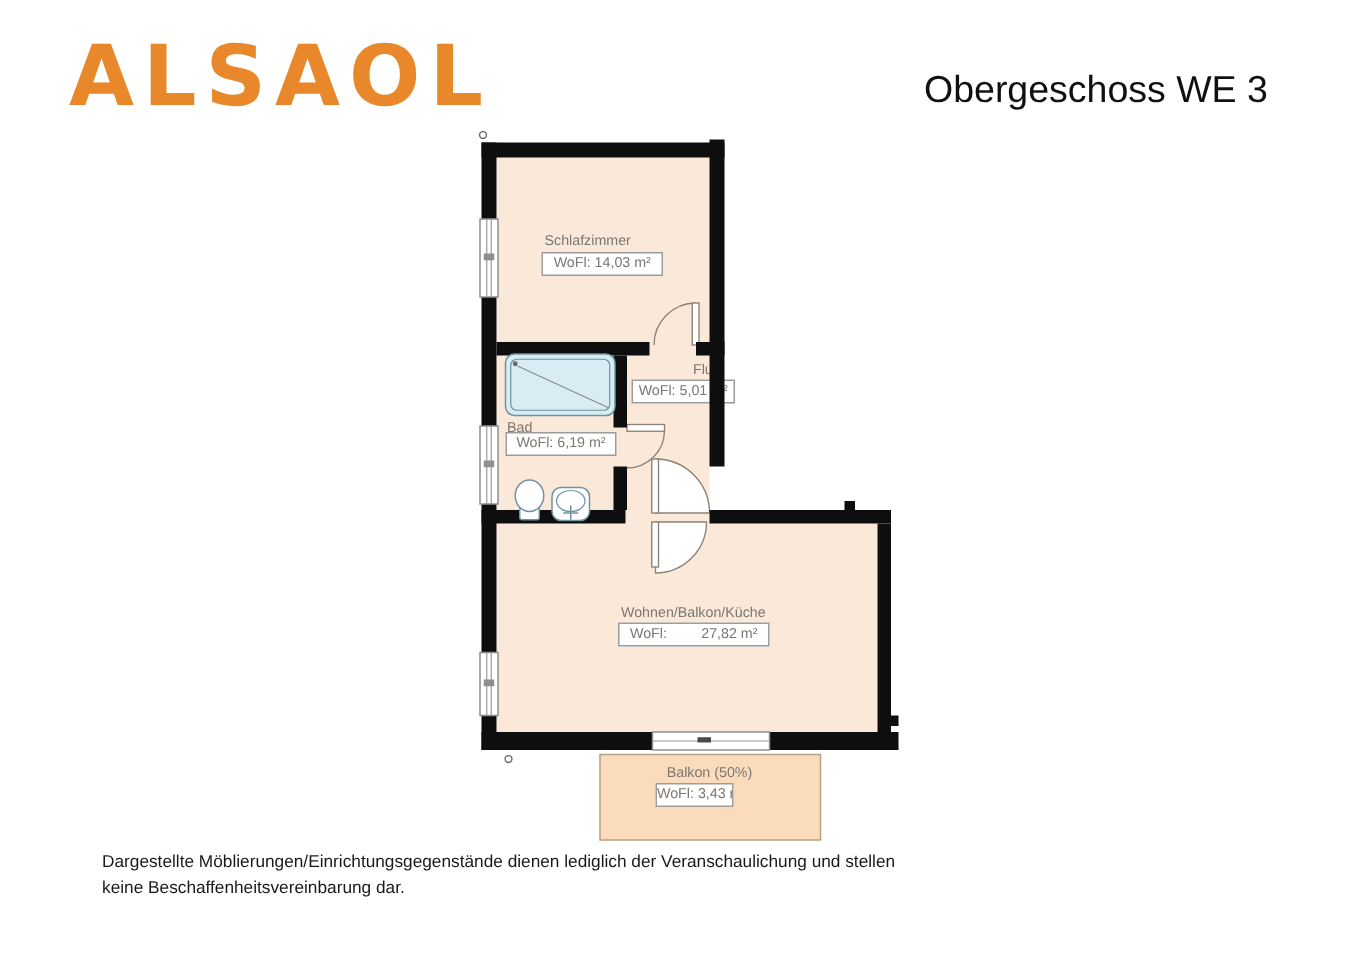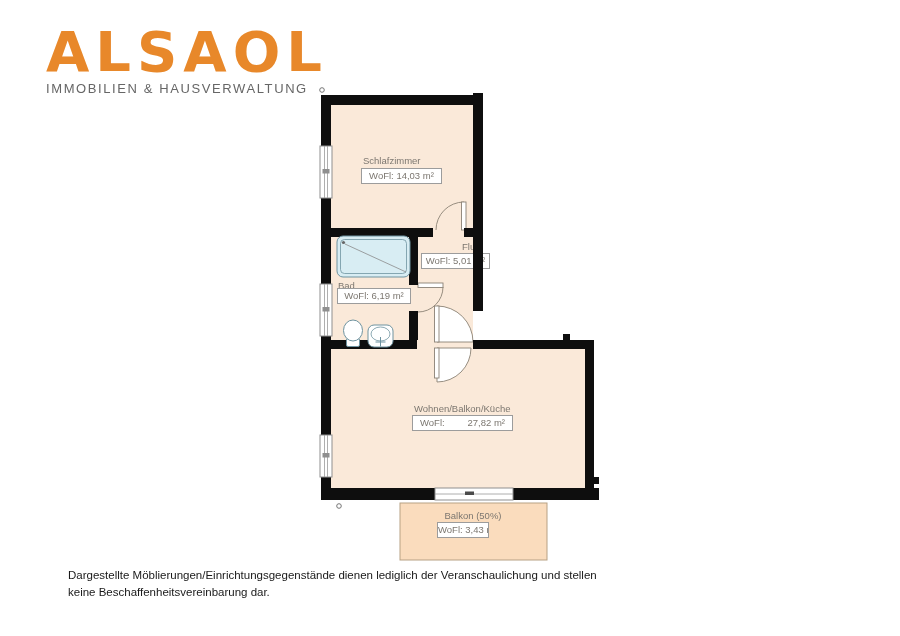--- a/index.html
+++ b/index.html
@@ -28,22 +28,22 @@
   #disclaimer{position:absolute;left:68px;top:567px;width:822px;z-index:5;
               font-size:11.5px;line-height:16.5px;color:#191919;}
 </style>
 </head>
 <body>
 
 <div id="page">
 
   <div id="logo">
     <div id="brand">ALSAOL</div>
-    <div id="brand-sub">IMMOBILIEN &amp; HAUSVERWALTUNG</div>
   </div>
+  <div id="plan-title">Obergeschoss WE 3</div>
 
   <svg class="layer" id="plan-base" width="900" height="636" viewBox="0 0 900 636">
 
     <rect x="331" y="104" width="142" height="236" style="fill:var(--room-fill,#FAE9D9)"></rect>
     <rect x="331" y="349" width="254" height="139" style="fill:var(--room-fill,#FAE9D9)"></rect>
     <rect x="417" y="340" width="56" height="9" style="fill:var(--room-fill,#FAE9D9)"></rect>
 
     <rect x="400" y="503" width="147" height="57" style="fill:var(--balcony-fill,#FADCBD)" stroke="#B7A184" stroke-width="1"></rect>
 
     <path d="M464,202 A28,28 0 0 0 436,230" fill="none" style="stroke:var(--door-stroke,#8B8275)" stroke-width="0.9"></path>

